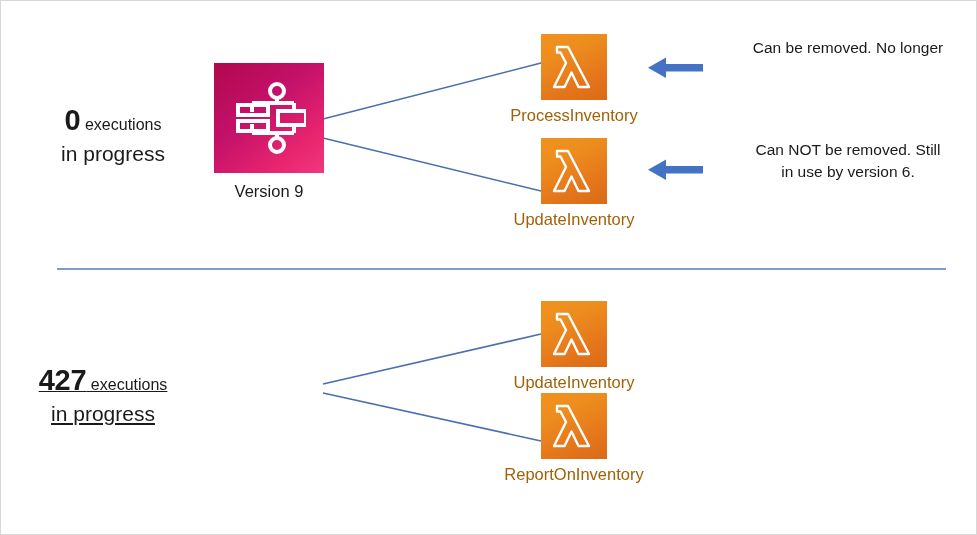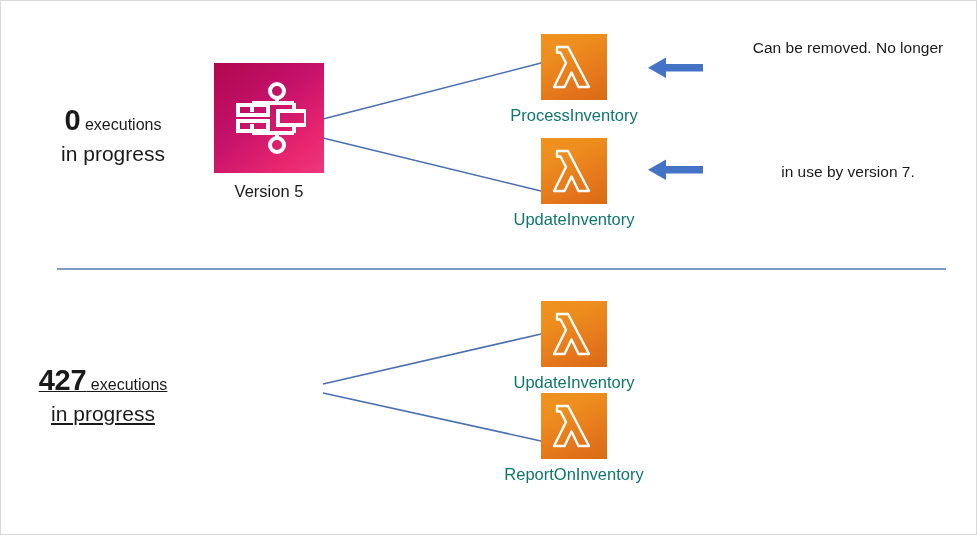--- a/index.html
+++ b/index.html
@@ -92,21 +92,21 @@
     top: 50%;
     transform: translate(-50%, -50%);
   }
   .lambda-caption {
     position: absolute;
     top: 72px;
     left: 50%;
     transform: translateX(-50%);
     text-align: center;
     font-size: 16.5px;
-    color: #0f766e;
+    color: #a16207;
     white-space: nowrap;
   }
 
   
   .note {
     position: absolute;
     width: 262px;
     text-align: center;
     font-size: 15.5px;
     line-height: 1.42;
@@ -162,21 +162,21 @@
           <circle cx="45" cy="64" r="7"></circle>
           <path d="M 45 17 L 45 22 M 45 52 L 45 57"></path>
           <path d="M 20 22 L 62 22 M 20 52 L 62 52"></path>
           <path d="M 20 22 L 20 31 M 20 52 L 20 43 M 62 22 L 62 30 M 62 52 L 62 44"></path>
           <rect x="6" y="24" width="30" height="10"></rect>
           <rect x="6" y="40" width="30" height="10"></rect>
           <rect x="46" y="30" width="28" height="14"></rect>
         </g>
       </svg>
     </div>
-    <div class="node-caption">Version 5</div>
+    <div class="node-caption">Version 9</div>
   </div>
 
   <div class="lambda-node" style="left:540px; top:33px;">
     <div class="lambda-box">
       <svg width="46" height="46" viewBox="0 0 46 46" xmlns="http://www.w3.org/2000/svg">
         <path d="M 6 3 L 17 3 L 38 43 L 27.5 43 L 20.5 28.5 L 13.5 43 L 3 43 L 15 19 L 9.5 8.5 L 6 8.5 Z" fill="none" stroke="#ffffff" stroke-width="2.4" stroke-linejoin="round"></path>
       </svg>
     </div>
     <div class="lambda-caption">ProcessInventory</div>
   </div>
@@ -189,22 +189,23 @@
     </div>
     <div class="lambda-caption">UpdateInventory</div>
   </div>
 
   <div class="note" style="left:716px; top:36px;">
     <span>Can be removed. No longer</span>
     <br>
   </div>
 
   <div class="note" style="left:716px; top:138px;">
+    <span>Can NOT be removed. Still</span>
     <br>
-    <span>in use by version 7.</span>
+    <span>in use by version 6.</span>
   </div>
 
   <div id="divider"></div>
 
   <div class="exec-label" style="left:2px; top:360px;text-decoration:underline;">
     <span class="count">427</span><span class="word"> executions</span>
     <span class="line2">in progress</span>
   </div>
 
 

